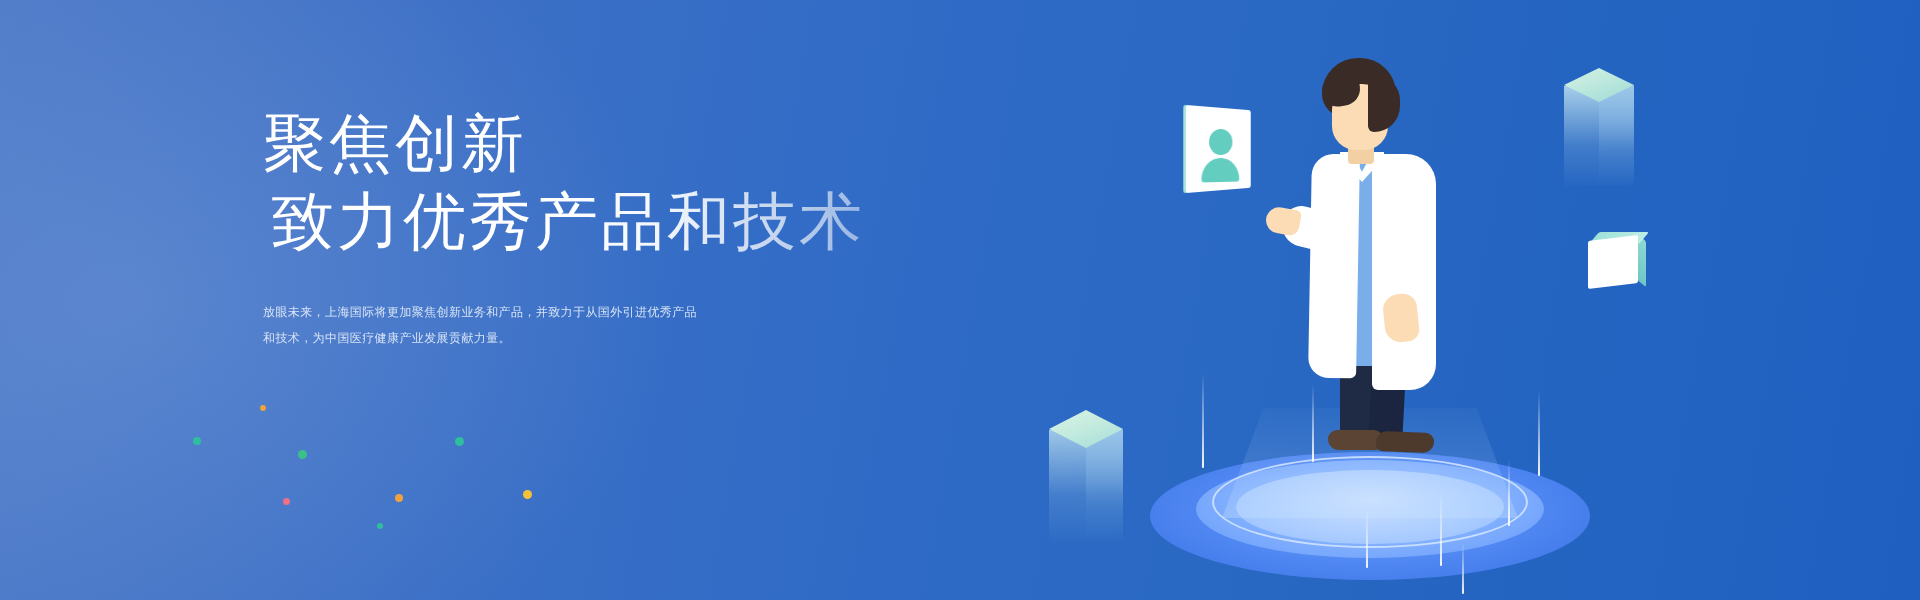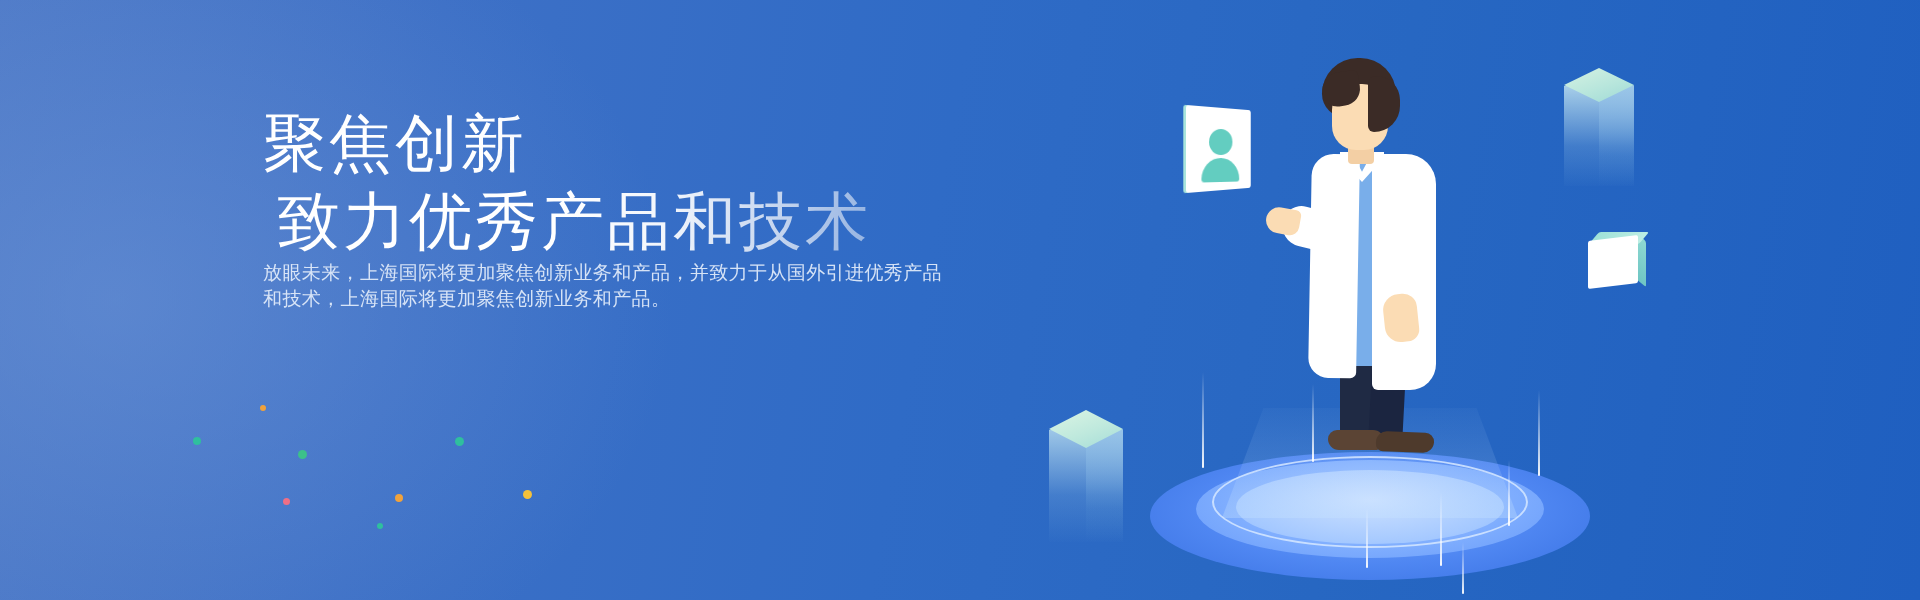--- a/index.html
+++ b/index.html
@@ -18,28 +18,28 @@
   .text-block { position:absolute; left:263px; top:104px; width:620px; }
   .headline {
     font-size:63px; line-height:78px; font-weight:400;
     letter-spacing:3px; white-space:nowrap;
     background:linear-gradient(95deg,#ffffff 0%,#ffffff 34%,#eef3fb 52%,rgba(255,255,255,0.50) 72%,rgba(255,255,255,0.20) 90%,rgba(255,255,255,0.08) 100%);
     -webkit-background-clip:text; background-clip:text;
     -webkit-text-fill-color:transparent; color:transparent;
     text-shadow:none;
   }
   .headline-2 {
-    margin-left:14px;
+    margin-left:8px;
     background:linear-gradient(95deg,#ffffff 0%,#ffffff 46%,#f2f6fc 64%,rgba(255,255,255,0.72) 82%,rgba(255,255,255,0.45) 100%);
     -webkit-background-clip:text; background-clip:text;
     -webkit-text-fill-color:transparent; color:transparent;
   }
   .desc {
-    width:600px;
-    font-size:19px; line-height:26px; letter-spacing:0.4px;
+    margin-top:39px; width:600px;
+    font-size:12px; line-height:26px; letter-spacing:0.4px;
     color:rgba(226,236,250,0.93);
   }
   .desc p { white-space:nowrap; }
   
   .blk { position:absolute; }
 
   
   #col-right { left:1564px; top:68px; width:70px; height:118px; }
   #col-right .face {
     position:absolute; left:0; top:18px; width:70px; height:100px;
@@ -241,17 +241,17 @@
       <div class="streak" style="left: 368px; top: 60px; height: 66px;"></div>
       <div class="streak" style="left: 398px; top: -10px; height: 86px;"></div>
       <div class="streak" style="left: 322px; top: 142px; height: 52px;"></div>
     </div>
 
   <div class="text-block">
     <div class="headline">聚焦创新</div>
     <div class="headline headline-2">致力优秀产品和技术</div>
     <div class="desc">
       <p>放眼未来，上海国际将更加聚焦创新业务和产品，并致力于从国外引进优秀产品</p>
-      <p>和技术，上海国际将更加聚焦创新业务和产品。</p>
+      <p>和技术，为中国医疗健康产业发展贡献力量。</p>
     </div>
   </div>
 
 </div>
 
 </body></html>

